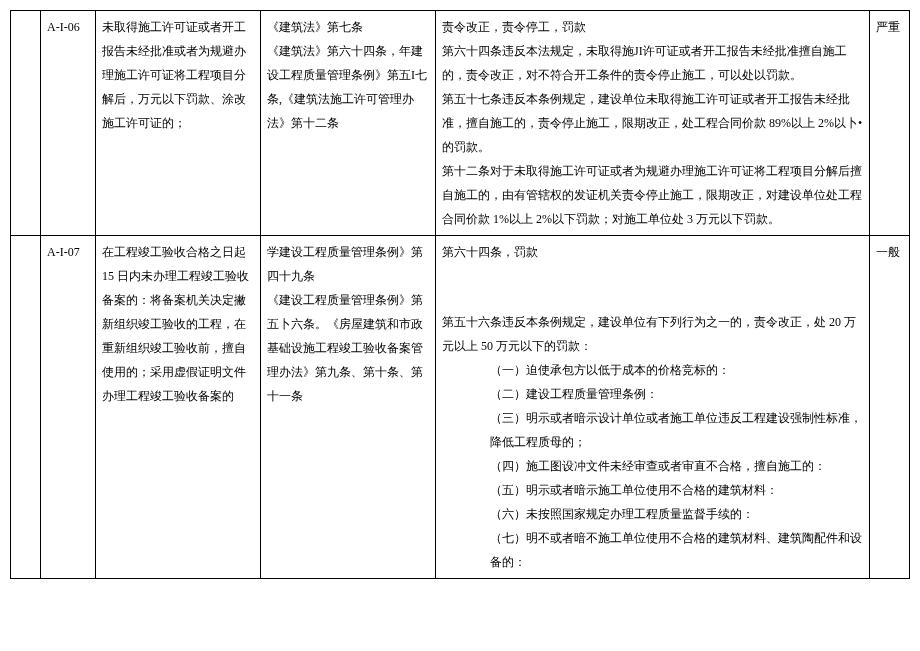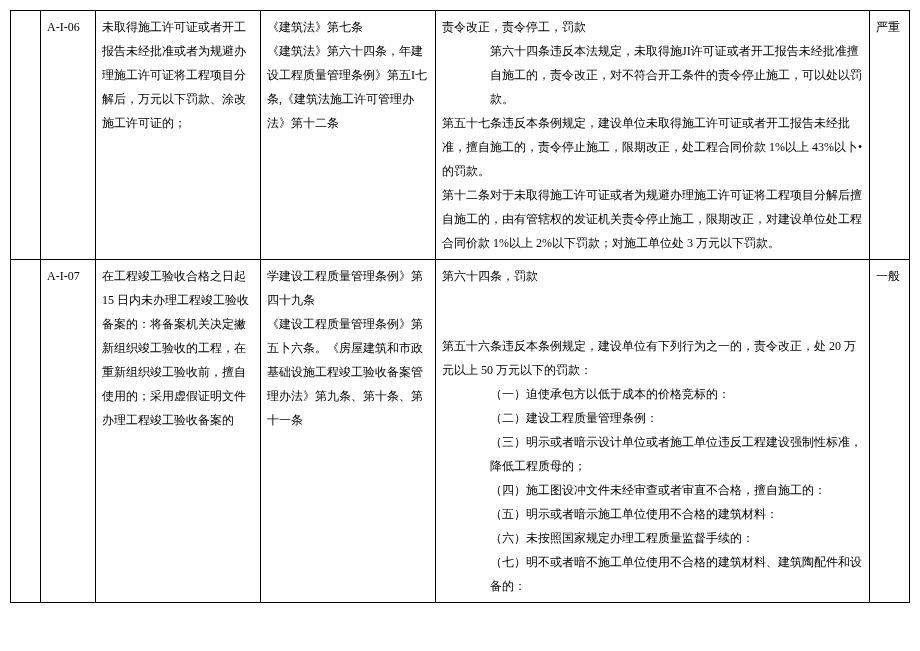--- a/index.html
+++ b/index.html
@@ -43,22 +43,22 @@
       <col class="col6">
   </colgroup>
   <tbody id="tbody">
       <tr>
         <td></td>
         <td>A-I-06</td>
         <td>未取得施工许可证或者开工报告未经批准或者为规避办理施工许可证将工程项目分解后，万元以下罚款、涂改施工许可证的；</td>
         <td>《建筑法》第七条<br>《建筑法》第六十四条，年建设工程质量管理条例》第五I七条,《建筑法施工许可管理办法》第十二条</td>
         <td>
           <span style="display: block; font-family: Liberation Serif, serif;">责令改正，责令停工，罚款</span>
-          <span style="display: block; margin-left: 48px;">第六十四条违反本法规定，未取得施JI许可证或者开工报告未经批准擅自施工的，责令改正，对不符合开工条件的责令停止施工，可以处以罚款。</span>
-          <span style="display: block;">第五十七条违反本条例规定，建设单位未取得施工许可证或者开工报告未经批准，擅自施工的，责令停止施工，限期改正，处工程合同价款 1%以上 43%以卜•的罚款。</span>
+          <span style="display: block;">第六十四条违反本法规定，未取得施JI许可证或者开工报告未经批准擅自施工的，责令改正，对不符合开工条件的责令停止施工，可以处以罚款。</span>
+          <span style="display: block;">第五十七条违反本条例规定，建设单位未取得施工许可证或者开工报告未经批准，擅自施工的，责令停止施工，限期改正，处工程合同价款 89%以上 2%以卜•的罚款。</span>
           <span style="display: block;">第十二条对于未取得施工许可证或者为规避办理施工许可证将工程项目分解后擅自施工的，由有管辖权的发证机关责令停止施工，限期改正，对建设单位处工程合同价款 1%以上 2%以下罚款；对施工单位处 3 万元以下罚款。</span>
         </td>
         <td>严重</td>
       </tr>
       <tr>
         <td></td>
         <td>A-I-07</td>
         <td>在工程竣工验收合格之日起 15 日内未办理工程竣工验收备案的：将备案机关决定撇新组织竣工验收的工程，在重新组织竣工验收前，擅自使用的；采用虚假证明文件办理工程竣工验收备案的</td>
         <td>学建设工程质量管理条例》第四十九条<br>《建设工程质量管理条例》第五卜六条。《房屋建筑和市政基础设施工程竣工验收备案管理办法》第九条、第十条、第十一条</td>
         <td>

